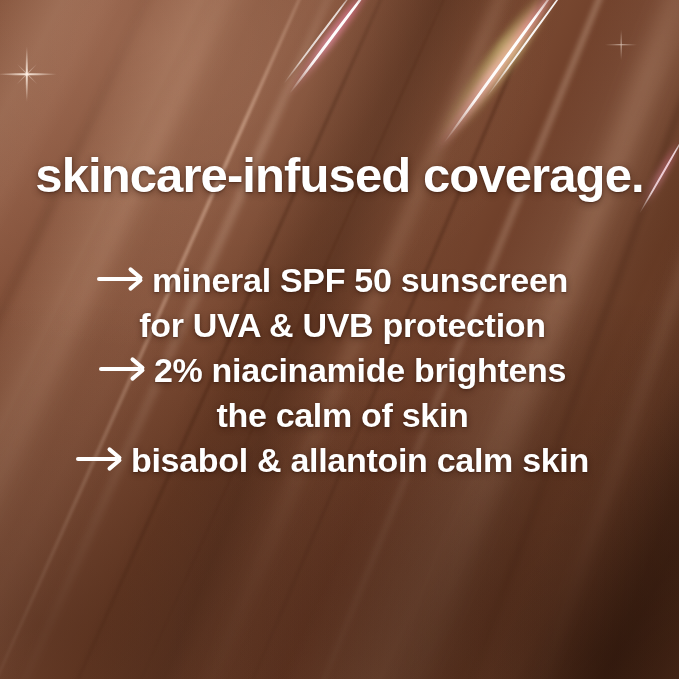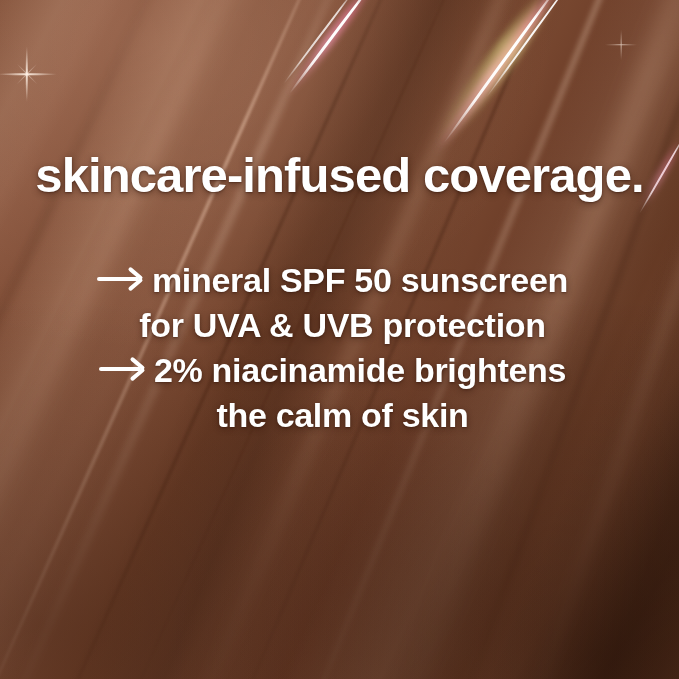--- a/index.html
+++ b/index.html
@@ -273,16 +273,21 @@
         <span class="line2">for UVA &amp; UVB protection</span>
       </div>
 
       <div class="bullet b2">
         <span class="arrow-glyph">
           <span class="shaft"></span><span class="head-up"></span><span class="head-dn"></span>
         </span><span>2% niacinamide brightens</span>
         <span class="line2">the calm of skin</span>
       </div>
 
+      <div class="bullet b3">
+        <span class="arrow-glyph">
+          <span class="shaft"></span><span class="head-up"></span><span class="head-dn"></span>
+        </span><span>bisabol &amp; allantoin calm skin</span>
+      </div>
 
     </div>
   </div>
 </div>
 
 </body></html>

